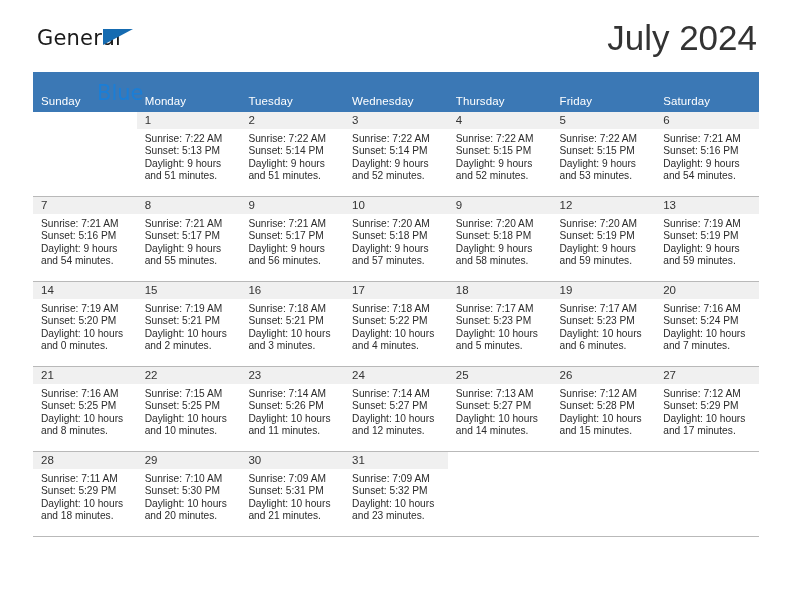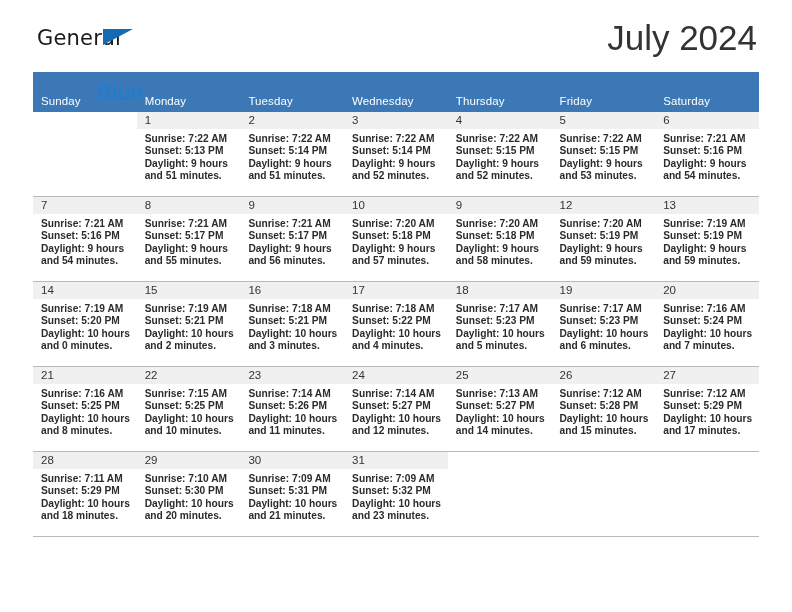--- a/index.html
+++ b/index.html
@@ -117,21 +117,20 @@
     color: #333333;
   }
   .cell.blank .daynum-band {
     background: #ffffff;
   }
   .info {
     padding: 4px 4px 0 8px;
     font-size: 10.2px;
     line-height: 12.4px;
     color: #2b2b2b;
-    font-weight: bold;
   }
   .info div {
     white-space: nowrap;
   }
 </style>
 </head>
 <body>
 
 <div class="page">
 

